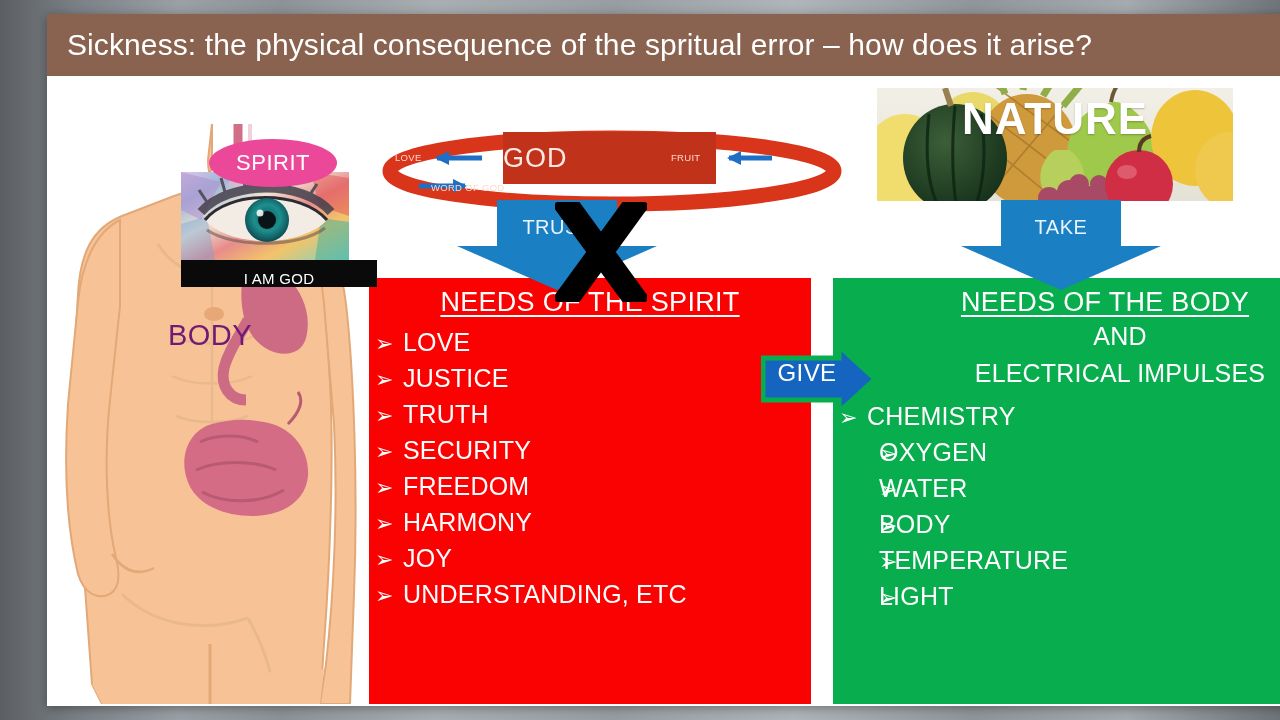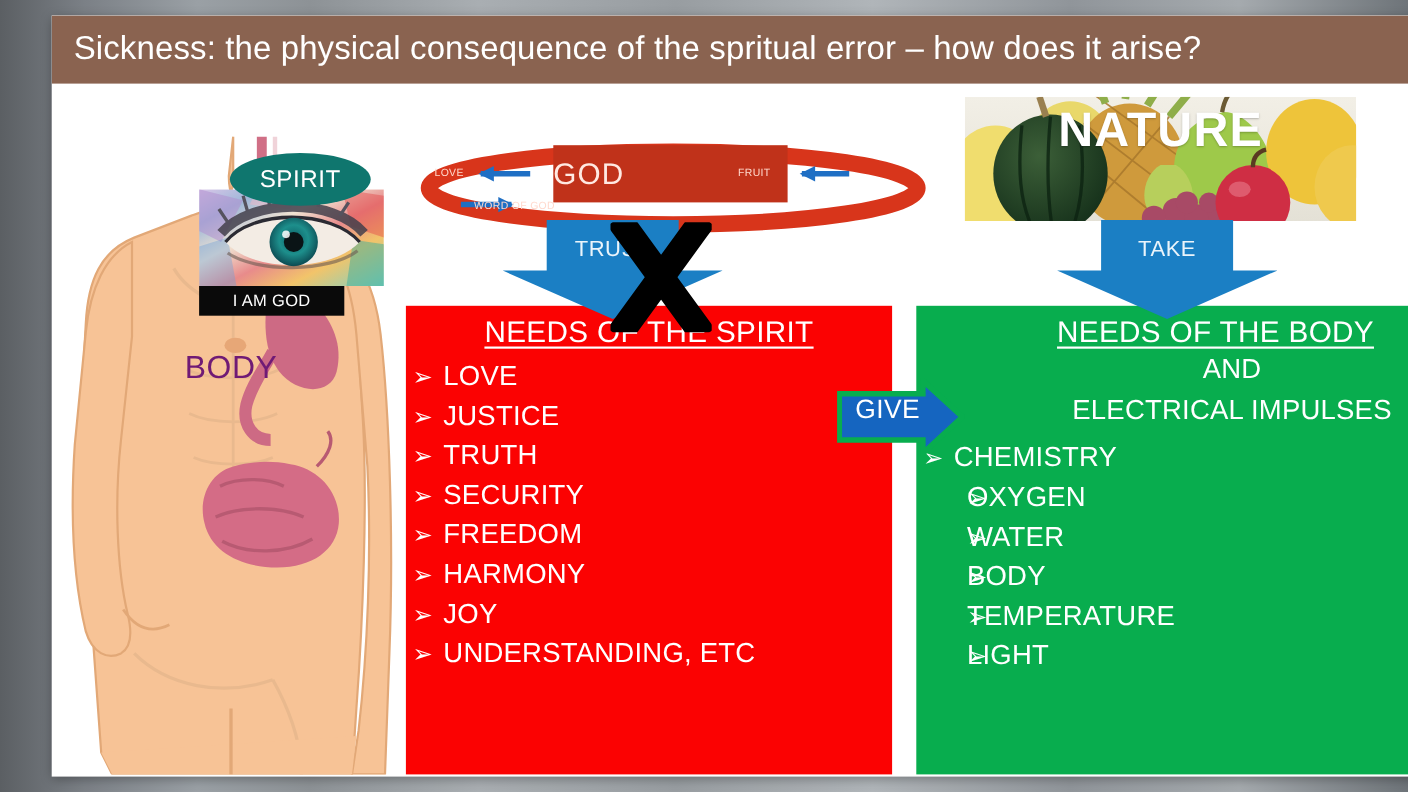--- a/index.html
+++ b/index.html
@@ -47,34 +47,34 @@
   #body-svg { position:absolute; left:0; top:0; width:296px; height:580px; }
   #body-label {
     position: absolute; left: 0; top: 195px; width: 296px;
     text-align: center; color: #701a75; font-size: 29px;
     letter-spacing: .5px;
   }
   
   #spirit-ellipse {
     position: absolute; left: 162px; top: 125px;
     width: 128px; height: 48px;
-    background: #0f766e; border-radius: 50%;
+    background: #ec4899; border-radius: 50%;
     display: flex; align-items: center; justify-content: center;
     z-index: 6;
   }
   #spirit-ellipse span { color:#fff; font-size: 22px; letter-spacing:.5px; }
   
   #eye-box {
     position: absolute; left: 134px; top: 158px;
     width: 168px; height: 88px; z-index: 5; overflow:hidden;
   }
   #iam-god-bar {
     position: absolute; left: 134px; top: 246px;
-    width: 132px; height: 27px; background: #0a0a0a;
-    z-index: 7; display:flex; align-items:center; justify-content:center;
+    width: 196px; height: 27px; background: #0a0a0a;
+    z-index: 7; display:flex; align-items:flex-end; justify-content:center;
   }
   #iam-god-bar span { color:#fff; font-size:15px; letter-spacing:.3px; }
   
   #god-zone { position:absolute; left:330px; top:110px; width:470px; height:100px; z-index:4;}
   #god-box {
     position:absolute; left:126px; top:8px; width:213px; height:52px;
     background:#c0321a; border-radius:0;
     display:flex; align-items:center; justify-content:flex-start; z-index:3;
   }
   #god-box span { color:#ffe9e2; font-size:27px; letter-spacing:1px;}

